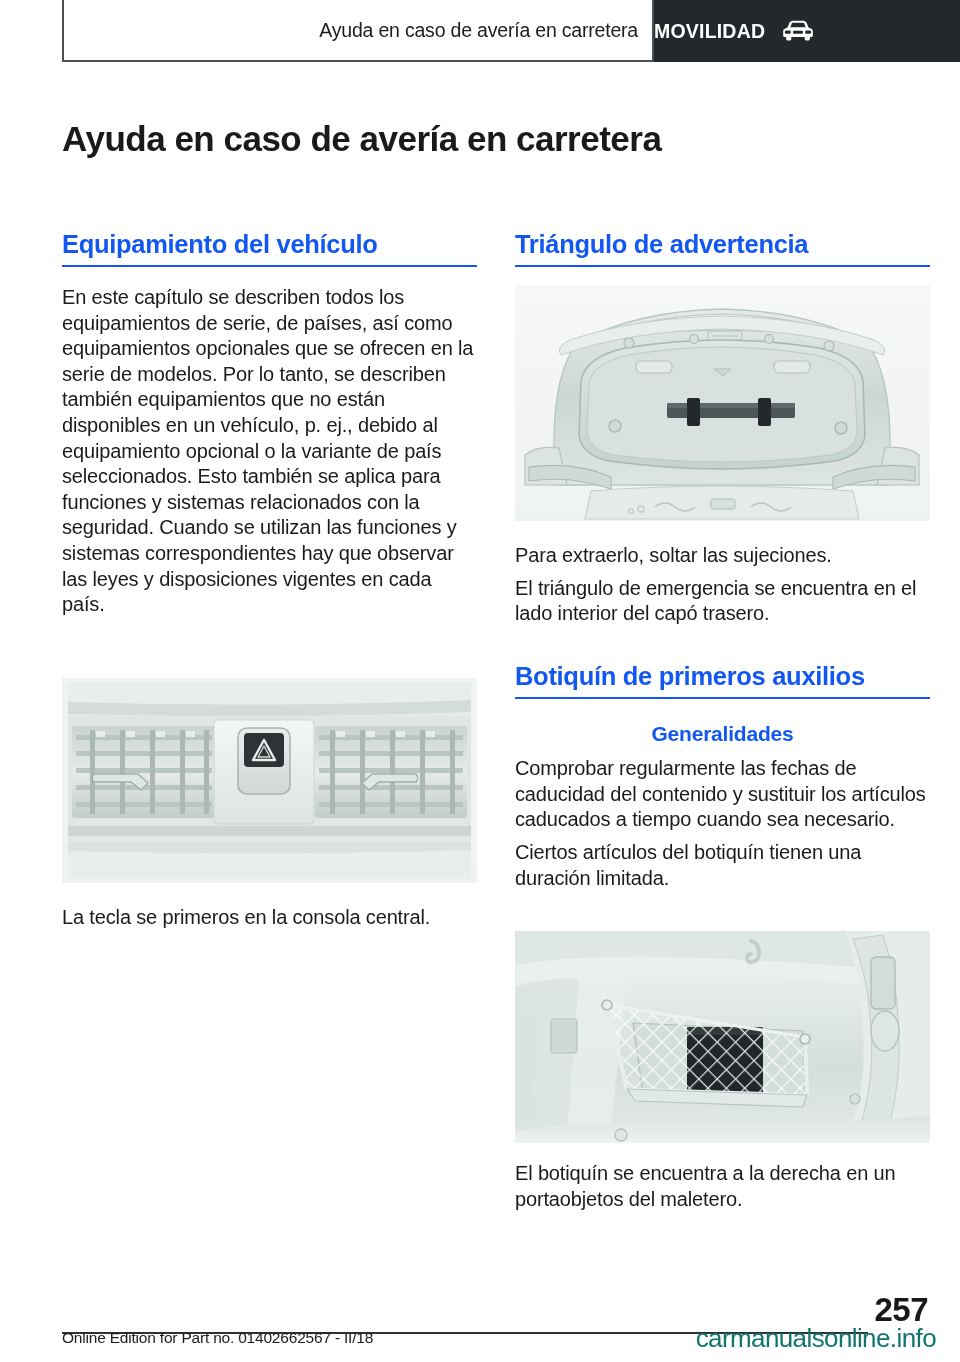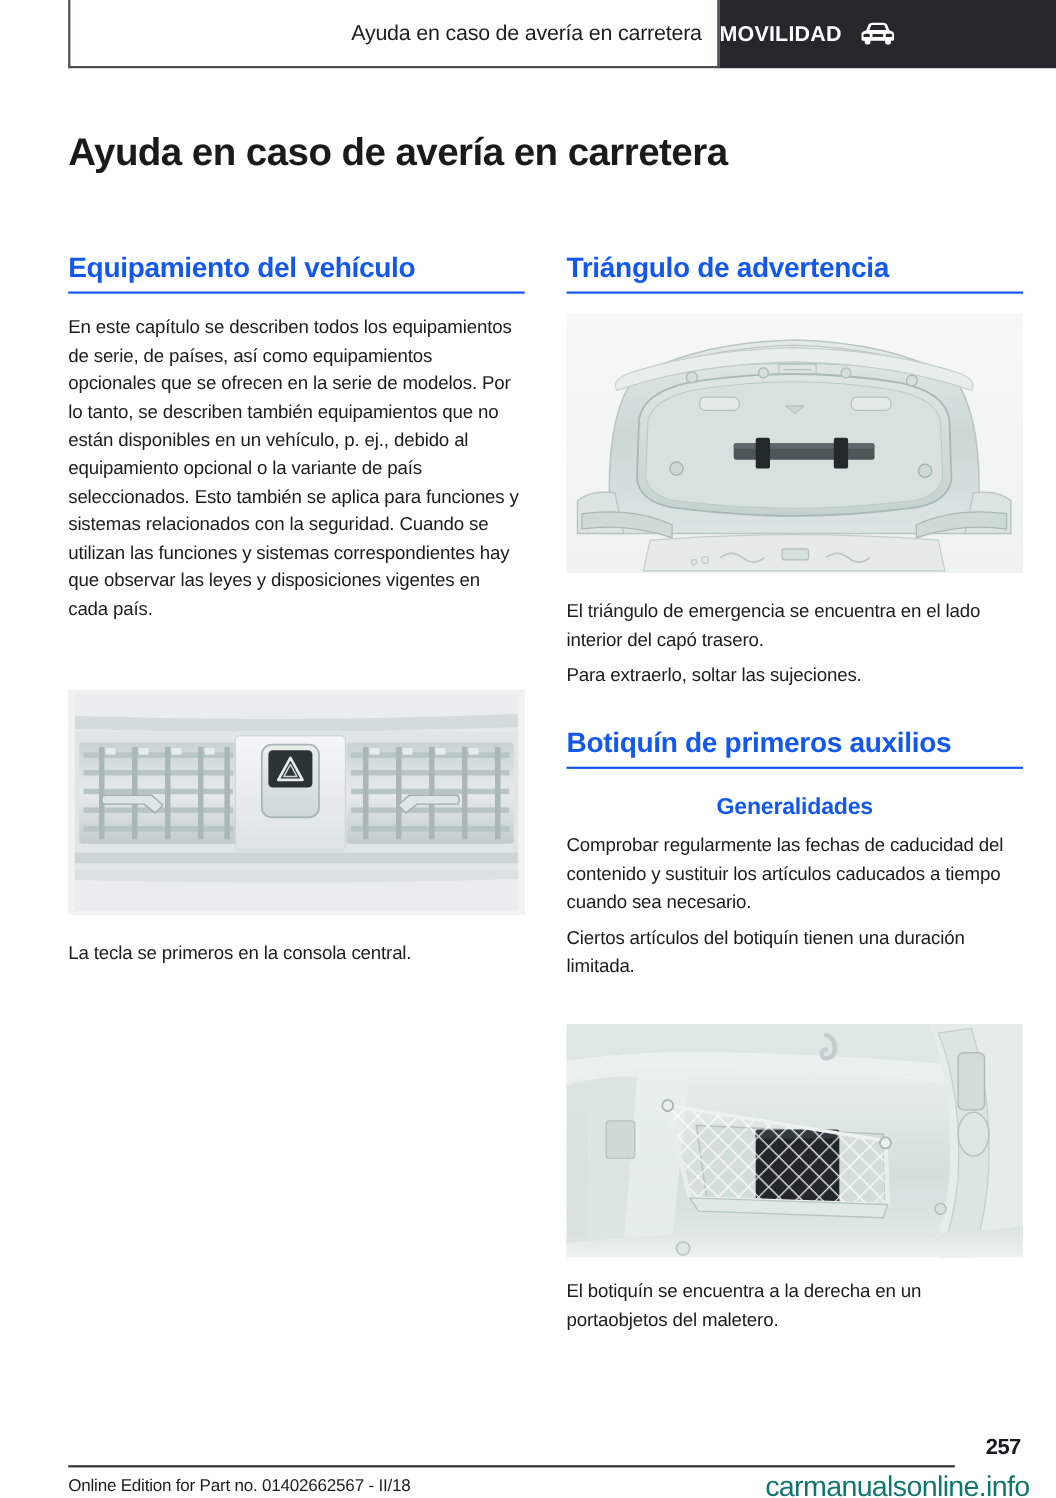--- a/index.html
+++ b/index.html
@@ -110,21 +110,21 @@
     font-size: 21px;
     font-weight: bold;
     color: #1258f0;
     letter-spacing: -0.2px;
     line-height: 1.2;
     text-align: center;
   }
 
   p.body {
     margin: 0;
-    font-size: 17px;
+    font-size: 20px;
     line-height: 25.6px;
     color: #1b1b1b;
     letter-spacing: -0.15px;
   }
   p.body + p.body { margin-top: 7px; }
 
   .gap-14 { height: 14px; }
   .gap-10 { height: 10px; }
   .gap-18 { height: 18px; }
   .gap-22 { height: 22px; }
@@ -143,21 +143,21 @@
 
   
   .footer {
     position: absolute;
     left: 62px;
     bottom: 28px;
     width: 868px;
   }
   .footer-pagenum {
     text-align: right;
-    font-size: 20px;
+    font-size: 33px;
     font-weight: bold;
     color: #17191a;
     letter-spacing: -0.5px;
     line-height: 1;
     padding-bottom: 6px;
     padding-right: 2px;
   }
   .footer-rule {
     height: 2px;
     background: #2e3234;
@@ -384,22 +384,22 @@
         </g>
         <rect x="196" y="214" width="24" height="10" rx="2" fill="#d6e0dd" stroke="#b0bdb9" stroke-width="1"></rect>
         <g stroke="#c0ccc8" stroke-width="1.3" fill="none">
           <circle cx="126" cy="224" r="3"></circle>
           <circle cx="116" cy="226" r="2.4"></circle>
         </g>
       </svg>
     </figure>
 
     <div class="gap-22"></div>
+    <p class="body">Para extraerlo, soltar las sujeciones.</p>
     <p class="body">El triángulo de emergencia se encuentra en el lado interior del capó trasero.</p>
-    <p class="body">Para extraerlo, soltar las sujeciones.</p>
 
     <div class="gap-34"></div>
 
     <h2 class="sec">Botiquín de primeros auxilios</h2>
     <div class="gap-22"></div>
 
     <h3 class="sub">Generalidades</h3>
     <div class="gap-10"></div>
     <p class="body">Comprobar regularmente las fechas de caducidad del contenido y sustituir los artículos caducados a tiempo cuando sea necesario.</p>
     <p class="body">Ciertos artículos del botiquín tienen una duración limitada.</p>

